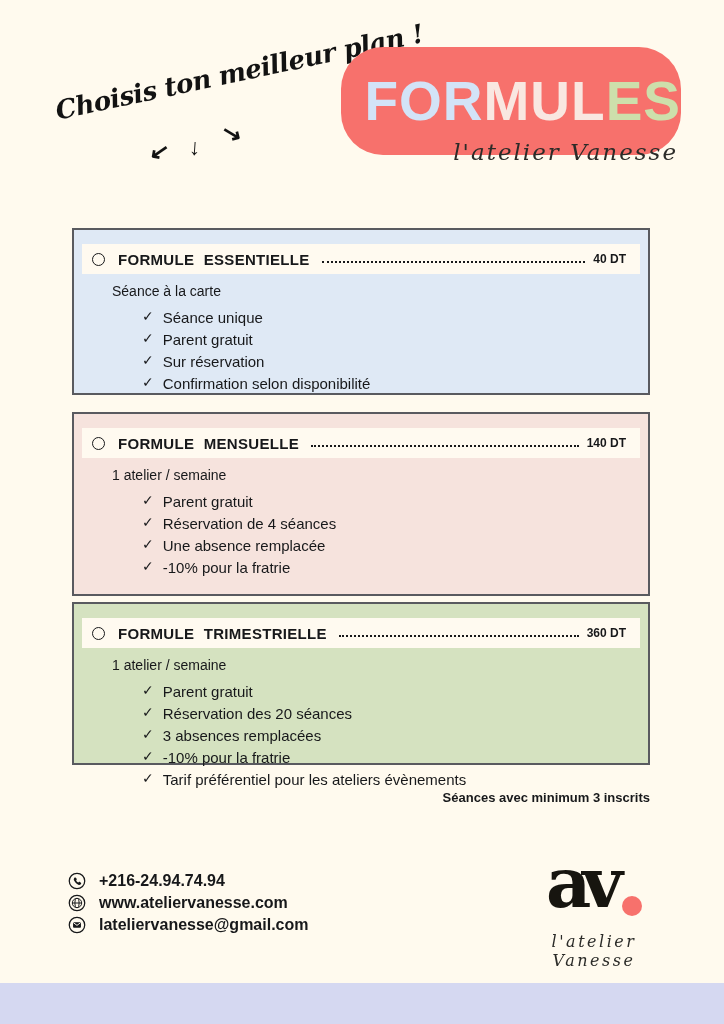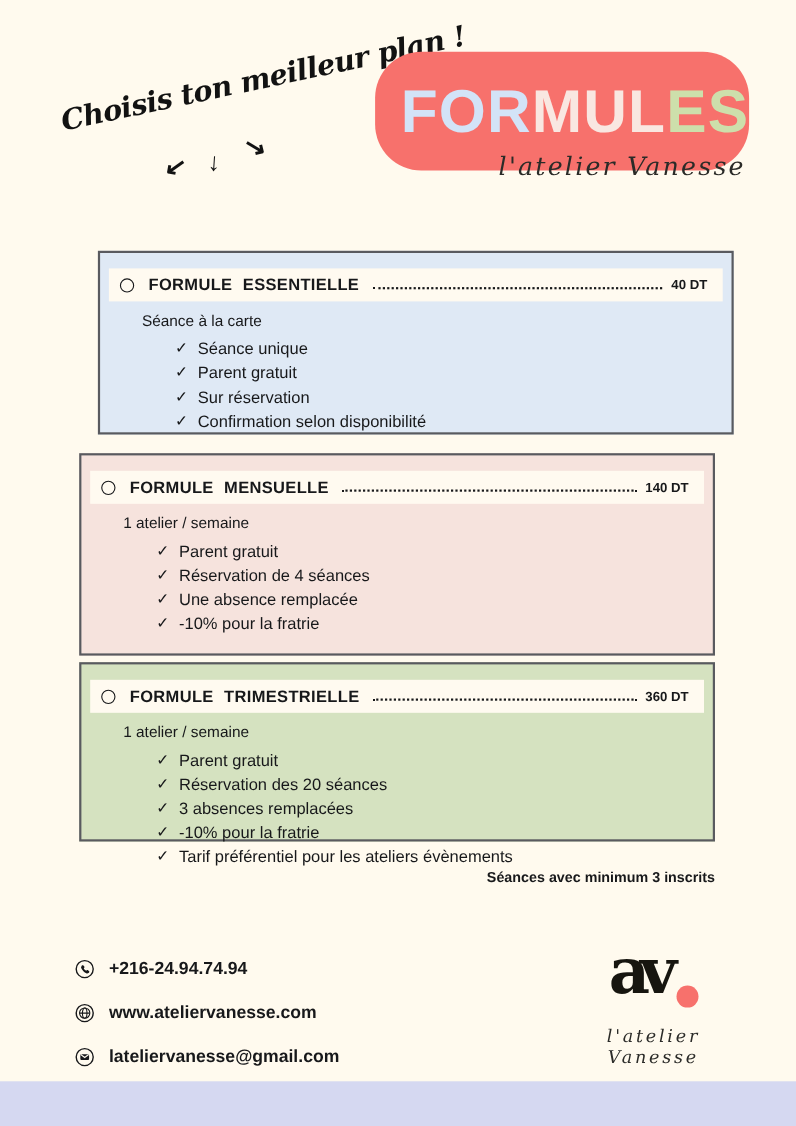--- a/index.html
+++ b/index.html
@@ -55,28 +55,28 @@
   .features { margin:7px 0 0 60px; }
   .feature { display:flex; align-items:center; height:22px; font-size:15px; }
   .check { margin-right:9px; font-size:14px; transform:translateY(-1px); }
 
   .note {
     position:absolute; top:790px; left:72px; width:578px;
     text-align:right; font-size:13px; font-weight:700;
   }
 
   
-  .contact { position:absolute; left:68px; top:872px; display:flex; flex-direction:column; gap:22px; }
+  .contact { position:absolute; left:68px; top:872px; display:flex; flex-direction:column; gap:4px; }
   .contact-row { display:flex; align-items:center; gap:13px; font-size:16px; font-weight:600; }
   .contact-row svg { display:block; }
 
   .logo { position:absolute; top:844px; right:50px; width:160px; text-align:center; }
   .monogram-row { display:flex; align-items:flex-end; justify-content:center; }
   .monogram {
-    font-family:"DejaVu Serif", serif; font-weight:700; font-size:58px;
+    font-family:"DejaVu Serif", serif; font-weight:700; font-size:70px;
     line-height:78px; letter-spacing:-9px; color:#17150F;
   }
   .logo-dot { display:inline-block; width:20px; height:20px; border-radius:50%; margin:0 0 6px 8px; }
   .logo-script {
     margin-top:10px; font-family:"DejaVu Serif", serif; font-style:italic;
     font-size:16px; letter-spacing:2.5px; color:#2b2b28;
   }
 
   .footer-band { position:absolute; left:0; bottom:0; width:100%; height:41px; }
 </style>
@@ -90,21 +90,21 @@
   <span class="arrow arrow-b">↓</span>
   <span class="arrow arrow-c">↘</span>
 
   <div class="badge" style="background: rgb(247, 113, 108);">
     <div class="badge-text">
       <span style="color: rgb(211, 227, 247);">FOR</span><span style="color: rgb(249, 231, 225);">MUL</span><span style="color: rgb(205, 223, 171);">ES</span>
     </div>
   </div>
   <div class="brand-script">l'atelier Vanesse</div>
 
-  <div class="card card-1" style="background: rgb(223, 233, 245); margin-left: 17px;">
+  <div class="card card-1" style="background: rgb(223, 233, 245);">
     <div class="card-header">
       <span class="radio"></span>
       <span class="plan-name">FORMULE ESSENTIELLE</span>
       <span class="leader"></span>
       <span class="price">40 DT</span>
     </div>
     <div class="subtitle">Séance à la carte</div>
     <div class="features">
 
         <div class="feature">

